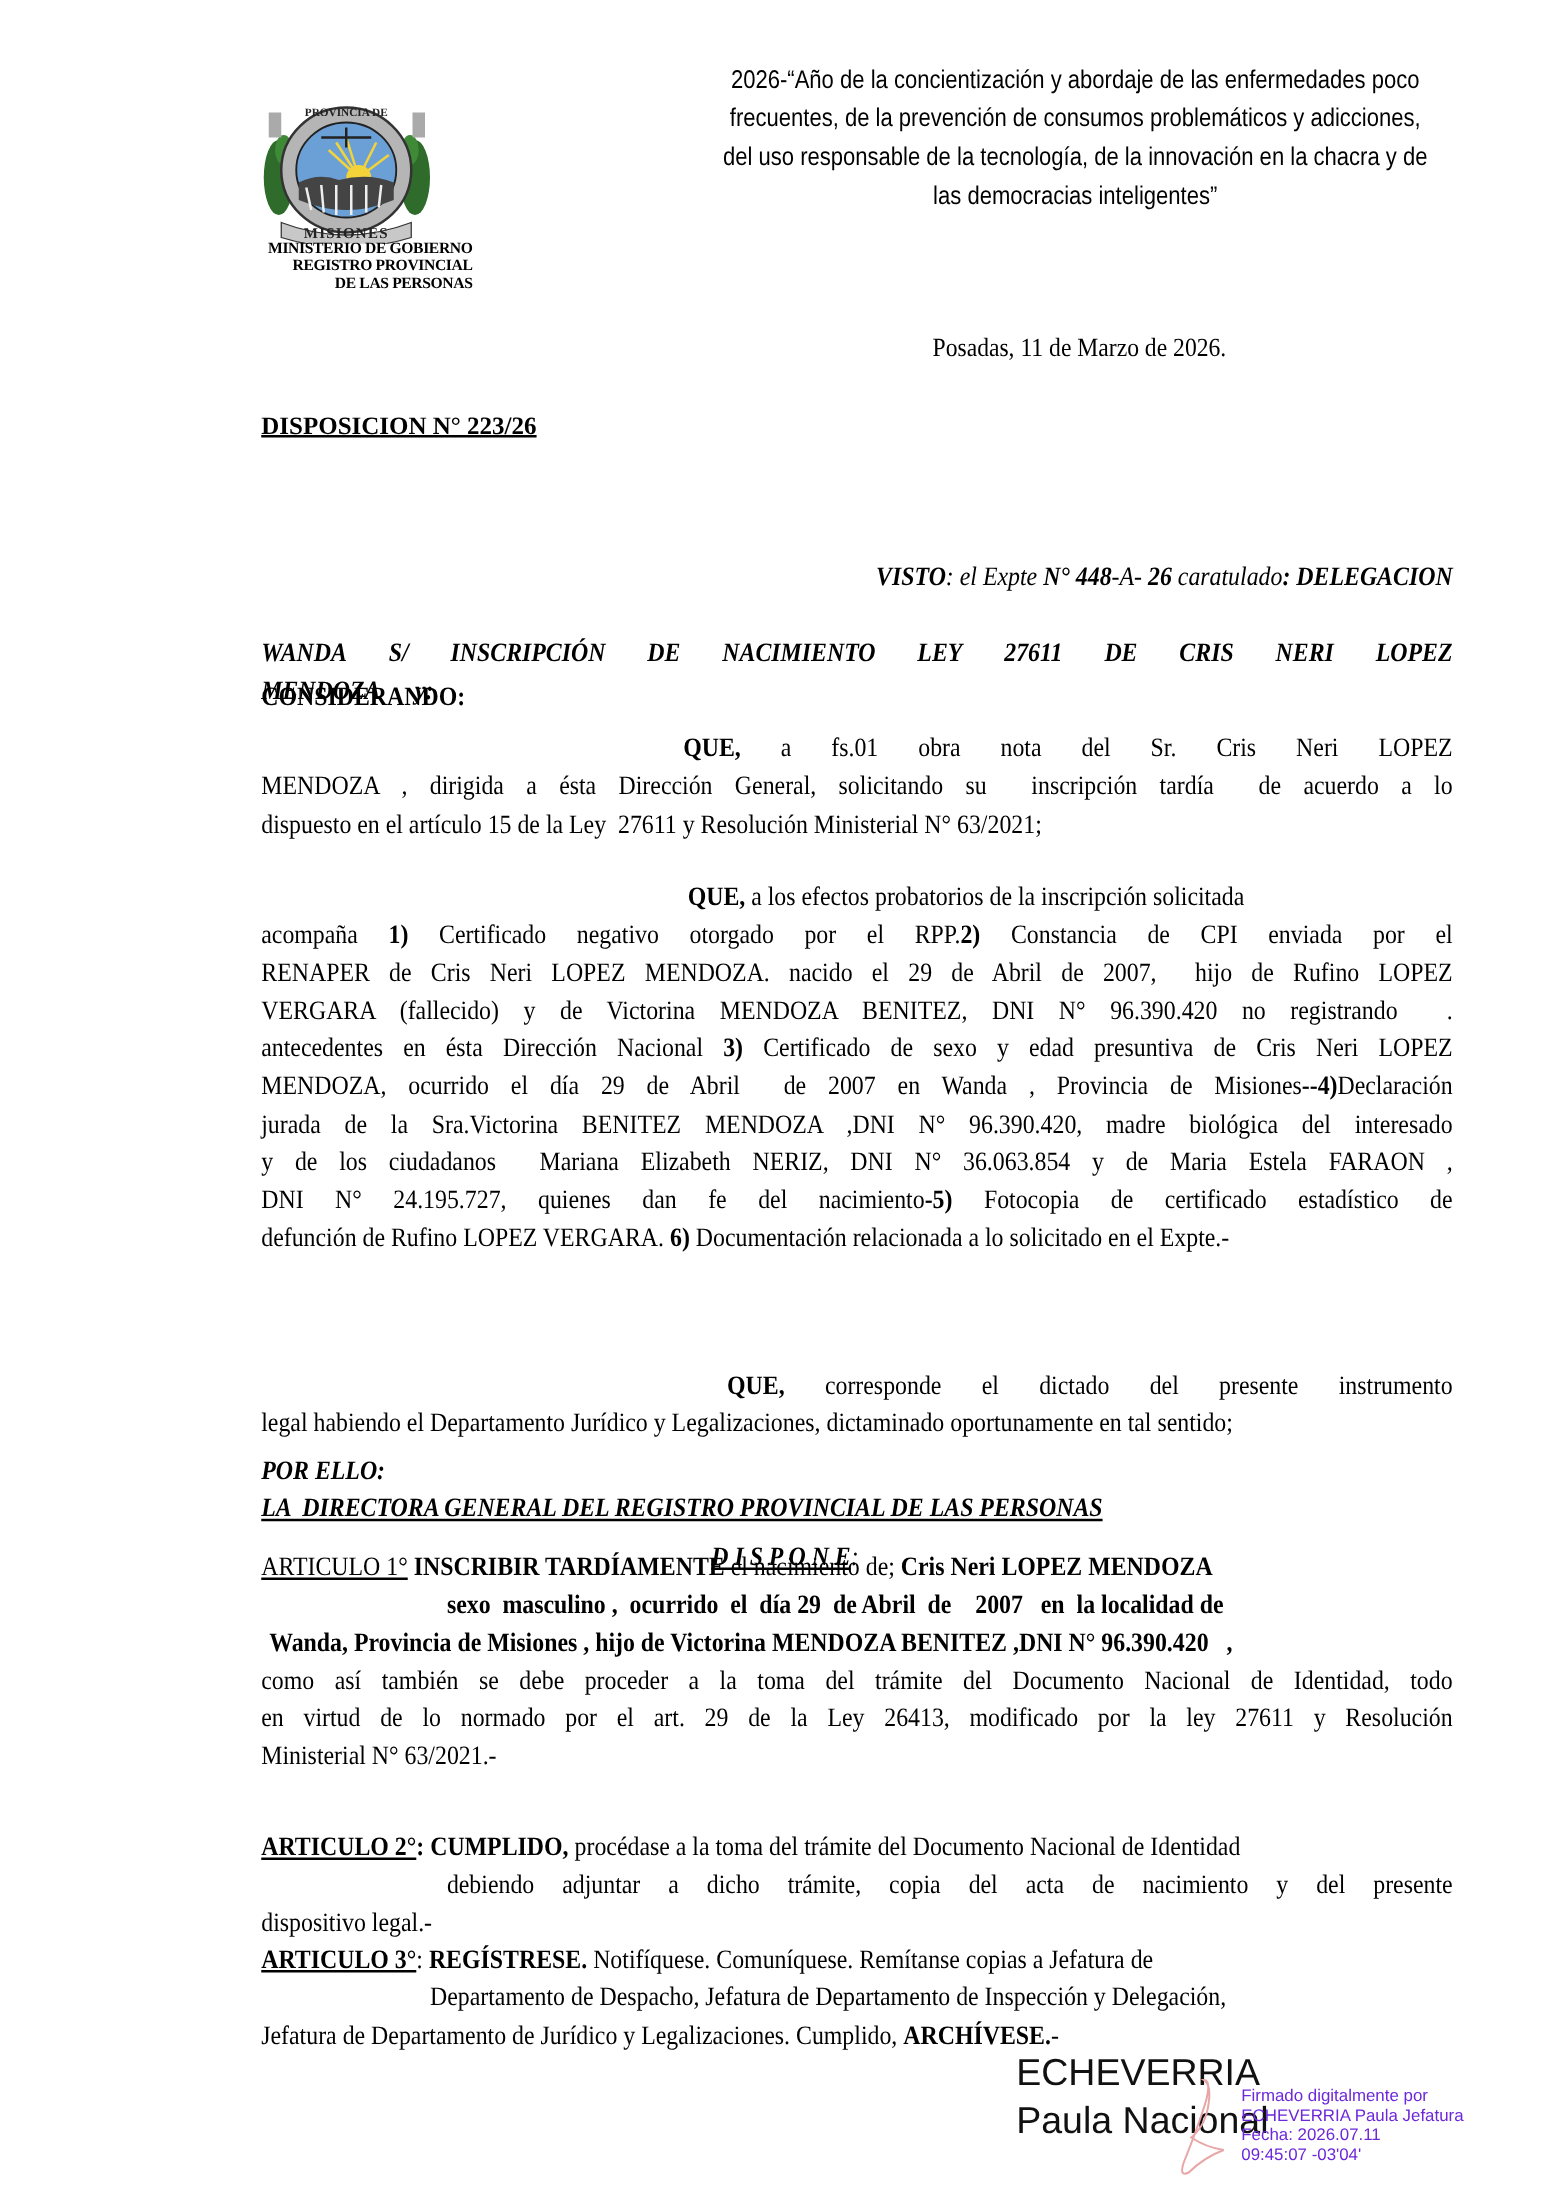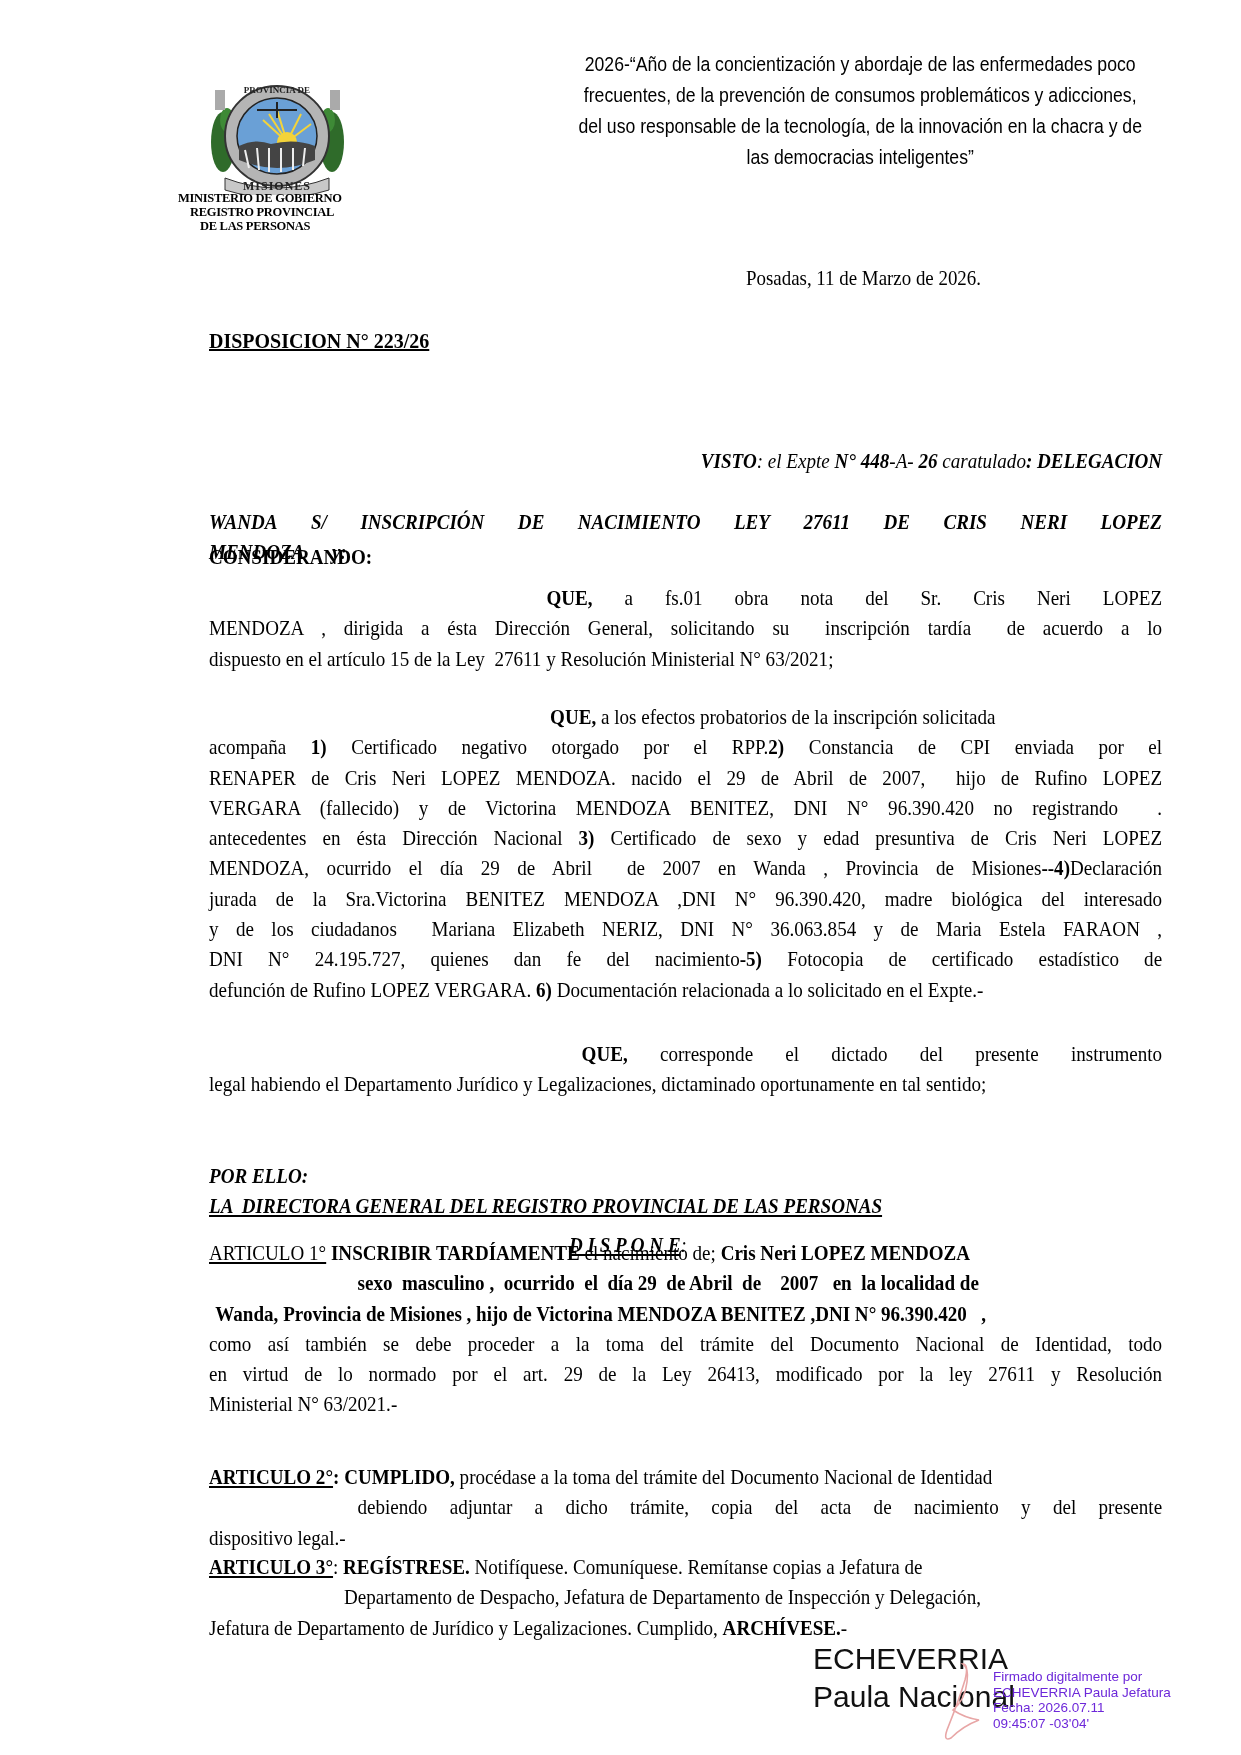--- a/index.html
+++ b/index.html
@@ -4,21 +4,21 @@
   <style>
     html, body { margin:0; padding:0; background:#ffffff; }
     body { width:1241px; height:1755px; position:relative; overflow:hidden; color:#000; }
     .serif { font-family: "Liberation Serif", "DejaVu Serif", serif; }
     .sans { font-family: "Liberation Sans", "DejaVu Sans", sans-serif; }
     .abs { position:absolute; }
 
     
     #logo { left:205px; top:80px; width:145px; height:115px; }
     #ministry { left:178px; top:191px; width:200px; font-size:12.5px; font-weight:bold; line-height:14px; letter-spacing:-0.3px; }
-    #ministry div { white-space:nowrap; }
+    #ministry div { white-space:nowrap;text-align:right; }
     #ministry .l2 { padding-left:12px; }
     #ministry .l3 { padding-left:22px; }
 
     
     #motto { left:505px; top:48px; width:710px; text-align:center; font-size:20.5px; line-height:31px; transform:scaleX(0.86); transform-origin:left top; width:826px; }
 
     
     #date { left:746px; top:266px; font-size:21px; transform:scaleX(0.9); transform-origin:left top; white-space:nowrap; }
 
     
@@ -151,21 +151,21 @@
     <div class="j" style="white-space:pre;">VERGARA (fallecido) y de Victorina MENDOZA BENITEZ, DNI N° 96.390.420 no registrando  .</div>
     <div class="j" style="white-space:pre;"><span>antecedentes en ésta Dirección Nacional </span><b>3)</b><span> Certificado de sexo y edad presuntiva de Cris Neri LOPEZ</span></div>
     <div class="j" style="white-space:pre;"><span>MENDOZA, ocurrido el día 29 de Abril  de 2007 en Wanda , Provincia de Misiones</span><b>--4)</b><span>Declaración</span></div>
     <div class="j" style="white-space:pre;">jurada de la Sra.Victorina BENITEZ MENDOZA ,DNI N° 96.390.420, madre biológica del interesado</div>
     <div class="j" style="white-space:pre;">y de los ciudadanos  Mariana Elizabeth NERIZ, DNI N° 36.063.854 y de Maria Estela FARAON ,</div>
     <div class="j" style="white-space:pre;"><span>DNI N° 24.195.727, quienes dan fe del nacimiento</span><b>-5)</b><span> Fotocopia de certificado estadístico de</span></div>
     <div style="white-space:pre;"><span>defunción de Rufino LOPEZ VERGARA. </span><b>6)</b><span> Documentación relacionada a lo solicitado en el Expte.-</span></div>
   </div>
 </div>
 
-<div class="body serif" style="top:1039px;">
+<div class="body serif" style="top:1093px;">
   <div class="cond">
     <div class="j" style="white-space:pre; padding-left:414px;"><b>QUE,</b><span> corresponde el dictado del presente instrumento</span></div>
     <div style="white-space:pre;">legal habiendo el Departamento Jurídico y Legalizaciones, dictaminado oportunamente en tal sentido;</div>
   </div>
 </div>
 
 <div class="body serif" style="top:1161px;font-style:italic;">
   <div class="cond">
     <div style="font-weight:bold;">POR ELLO:</div>
     <div style="font-weight:bold; text-decoration:underline; white-space:pre;">LA  DIRECTORA GENERAL DEL REGISTRO PROVINCIAL DE LAS PERSONAS</div>

